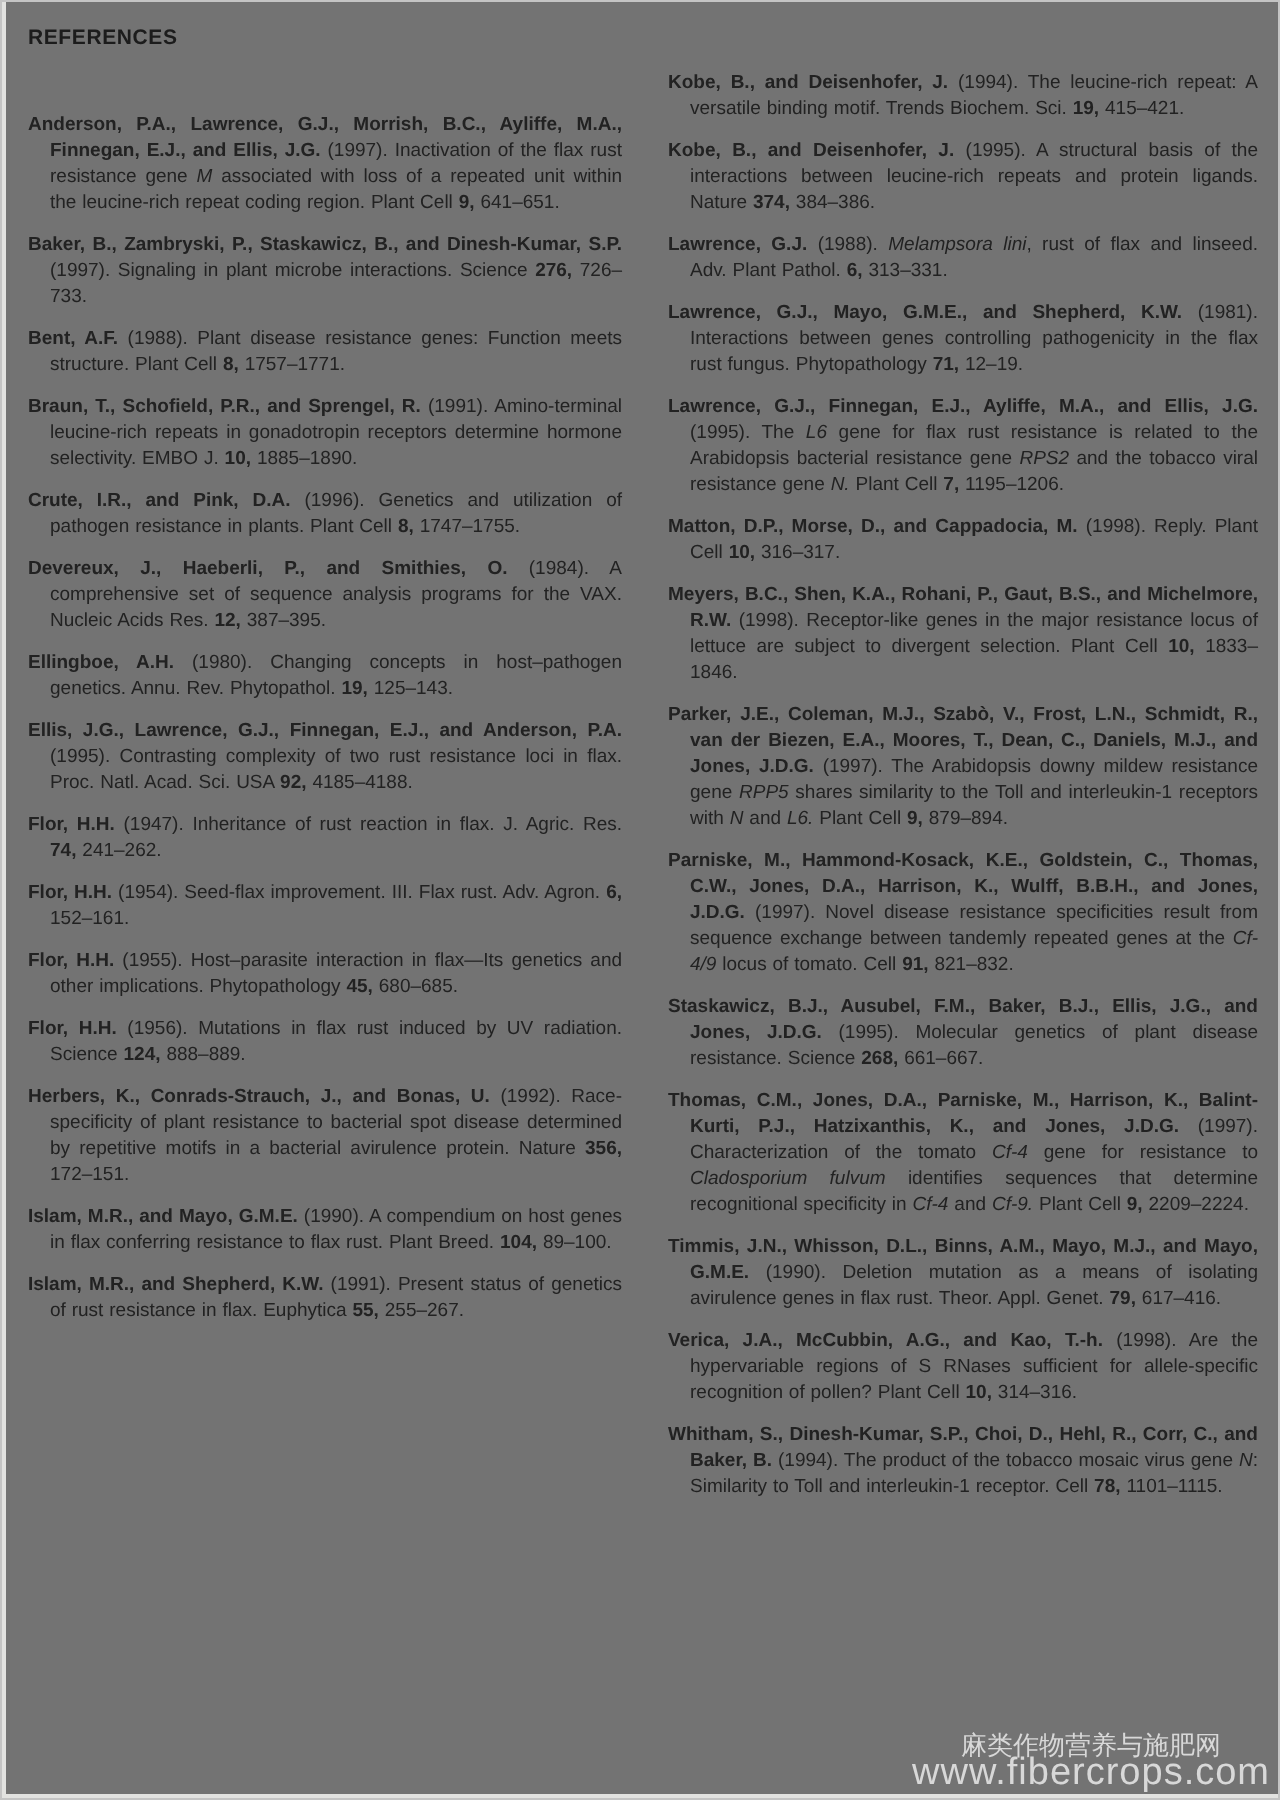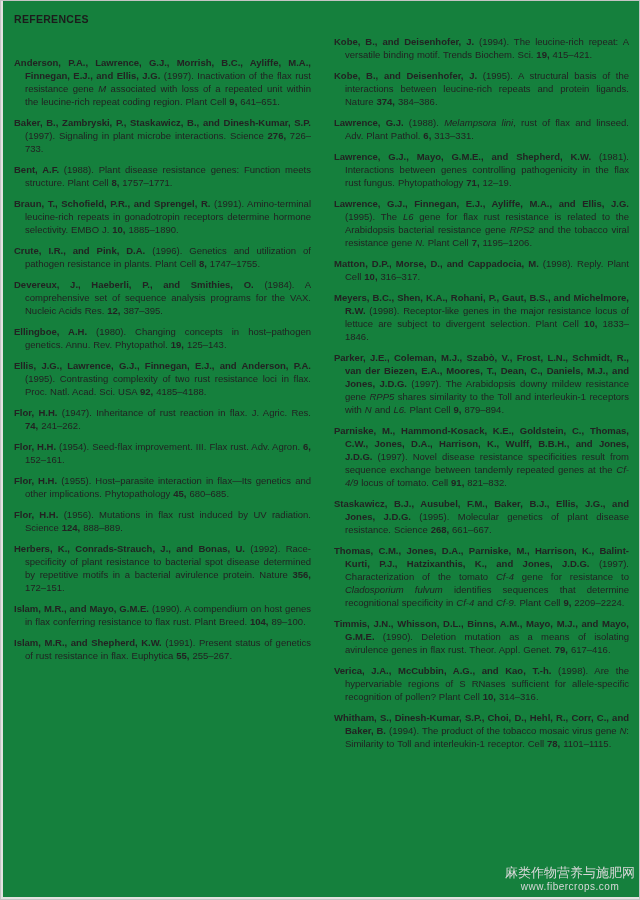--- a/index.html
+++ b/index.html
@@ -4,21 +4,21 @@
 <style>
   html, body { margin: 0; padding: 0; }
   body {
     width: 640px; height: 900px;
     background: #e9e9e9;
     font-family: "Liberation Sans", sans-serif;
   }
   .page {
     position: relative;
     width: 640px; height: 900px;
-    background: #15803d;
+    background: #737373;
     box-shadow: inset 0 0 0 1px #c4c4c4, inset 3px -3px 0 0 #e2e2e0;
     overflow: hidden;
   }
   .section-title {
     font-size: 10.5px;
     font-weight: bold;
     letter-spacing: 0.3px;
     color: #1c1c1c;
     margin: 0 0 31px 0;
   }
@@ -47,21 +47,21 @@
   .ref .i { font-style: italic; }
   .watermark {
     position: absolute;
     right: 5px; bottom: 6px;
     text-align: center;
     color: #d8d8d8;
     line-height: 14px;
     user-select: none;
   }
   .watermark .wm-cn { font-size: 13px; }
-  .watermark .wm-url { font-size: 10px; letter-spacing: 0.5px; }
+  .watermark .wm-url { font-size: 19px; letter-spacing: 0.5px; }
 </style>
 </head>
 <body>
 
 <div class="page">
 
   <div class="col-left">
     <h1 class="section-title">REFERENCES</h1>
     <div>
         <p class="ref"><span class="b">Anderson, P.A., Lawrence, G.J., Morrish, B.C., Ayliffe, M.A., Finnegan, E.J., and Ellis, J.G.</span><span> (1997). Inactivation of the flax rust resistance gene </span><span class="i">M</span><span> associated with loss of a repeated unit within the leucine-rich repeat coding region. Plant Cell </span><span class="b">9,</span><span> 641–651.</span></p>

